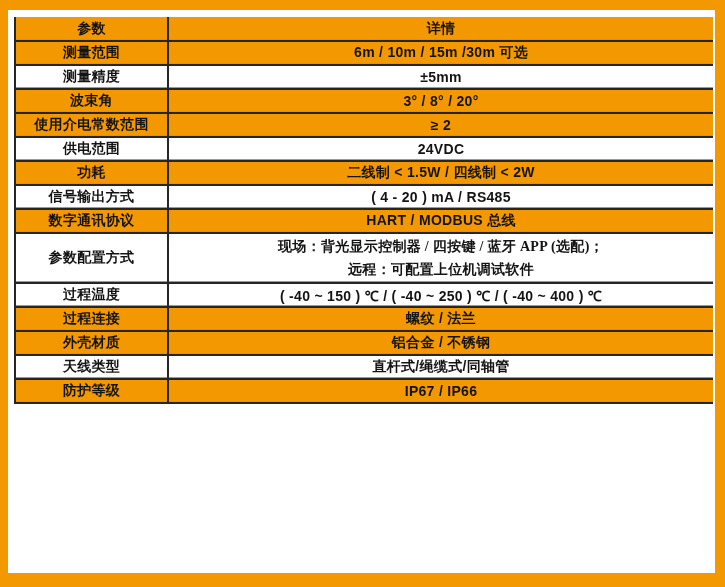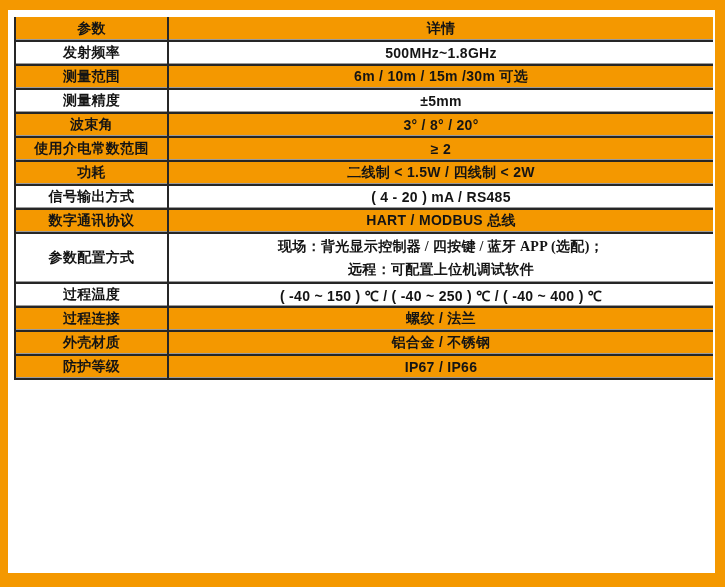--- a/index.html
+++ b/index.html
@@ -69,39 +69,39 @@
 </head>
 <body>
 
 <div class="panel">
   <table class="spec-table">
     <tbody>
       <tr class="orange">
         <td class="param">参数</td>
         <td class="value">详情</td>
       </tr>
-      <tr class="white">
-        <td class="param">发射频率</td>
-        <td class="value">500MHz~1.8GHz</td>
-      </tr>
       <tr class="orange">
         <td class="param">测量范围</td>
         <td class="value">6m / 10m / 15m /30m 可选</td>
       </tr>
       <tr class="white">
         <td class="param">测量精度</td>
         <td class="value">±5mm</td>
       </tr>
       <tr class="orange">
         <td class="param">波束角</td>
         <td class="value">3° / 8° / 20°</td>
       </tr>
       <tr class="orange">
         <td class="param">使用介电常数范围</td>
         <td class="value">≥ 2</td>
+      </tr>
+      <tr class="white">
+        <td class="param">供电范围</td>
+        <td class="value">24VDC</td>
       </tr>
       <tr class="orange">
         <td class="param">功耗</td>
         <td class="value">二线制 &lt; 1.5W / 四线制 &lt; 2W</td>
       </tr>
       <tr class="white">
         <td class="param">信号输出方式</td>
         <td class="value">( 4 - 20 ) mA / RS485</td>
       </tr>
       <tr class="orange">
@@ -120,19 +120,23 @@
         <td class="value">( -40 ~ 150 ) ℃ / ( -40 ~ 250 ) ℃ / ( -40 ~ 400 ) ℃</td>
       </tr>
       <tr class="orange">
         <td class="param">过程连接</td>
         <td class="value">螺纹 / 法兰</td>
       </tr>
       <tr class="orange">
         <td class="param">外壳材质</td>
         <td class="value">铝合金 / 不锈钢</td>
       </tr>
+      <tr class="white">
+        <td class="param">天线类型</td>
+        <td class="value">直杆式/绳缆式/同轴管</td>
+      </tr>
       <tr class="orange">
         <td class="param">防护等级</td>
         <td class="value">IP67 / IP66</td>
       </tr>
     </tbody>
   </table>
 </div>
 
 </body></html>

